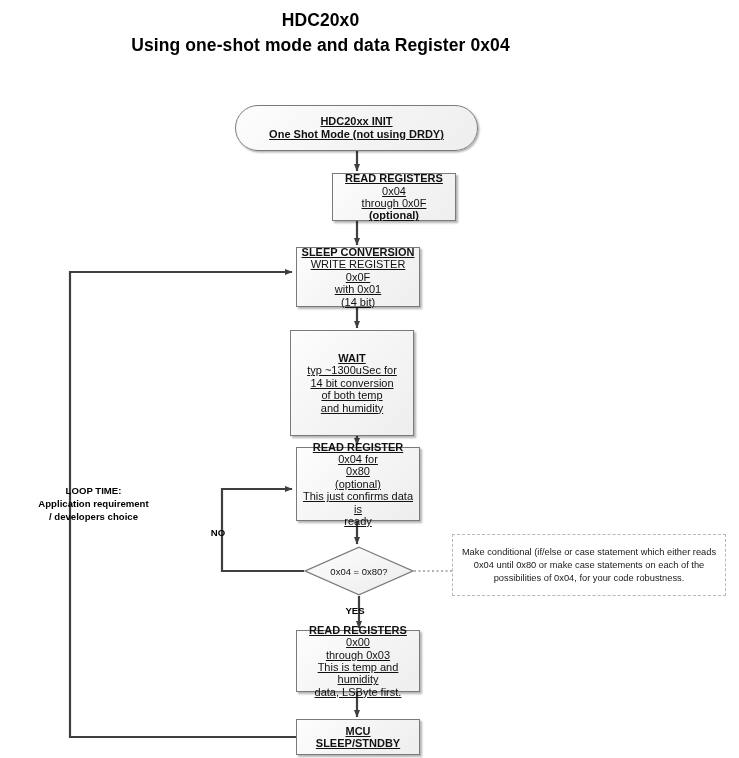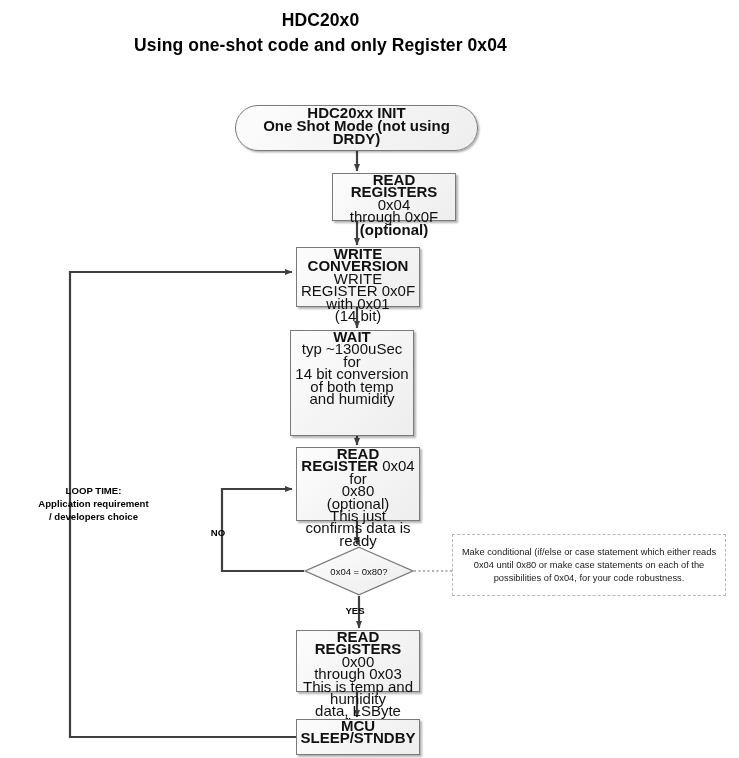--- a/index.html
+++ b/index.html
@@ -37,26 +37,27 @@
   #title div { white-space: nowrap; }
 
   
   .node {
     position: absolute;
     box-sizing: border-box;
     background: linear-gradient(135deg, #fdfdfd 0%, #f4f4f4 55%, #eeeeee 100%);
     border: 1px solid #7a7a7a;
     box-shadow: 1.5px 1.5px 2px rgba(0,0,0,0.30);
     display: flex;
-    align-items: flex-start;
+    align-items: center;
     justify-content: center;
     text-align: center;
-    font-size: 15px;
+    font-size: 11px;
     line-height: 12.4px;
     color: #111111;
+    text-decoration: underline;
   }
   .node .txt { width: 100%; padding: 0 3px; }
   .node b { font-weight: bold; }
 
   #node-init {
     left: 235px; top: 105px; width: 243px; height: 46px;
     border-radius: 23px;
     line-height: 13px;
   }
 
@@ -148,41 +149,41 @@
       <path d="M304,571 L222,571 L222,489 L292,489" marker-end="url(#arrow)"></path>
 
       <path d="M296,737 L70,737 L70,272 L292,272" marker-end="url(#arrow)"></path>
     </g>
 
     <line x1="414" y1="571" x2="452" y2="571" stroke="#9a9a9a" stroke-width="1.3" stroke-dasharray="2,2.5" fill="none"></line>
   </svg>
 
   <div id="title">
     <div>HDC20x0</div>
-    <div>Using one-shot code and only Register 0x04</div>
+    <div>Using one-shot mode and data Register 0x04</div>
   </div>
 
   <div class="node" id="node-init">
     <div class="txt">
       <div><b>HDC20xx INIT</b></div>
       <div><b>One Shot Mode (not using DRDY)</b></div>
     </div>
   </div>
 
   <div class="node" id="node-read-04-0f">
     <div class="txt">
       <div><b>READ REGISTERS</b><span> 0x04</span></div>
       <div>through 0x0F</div>
       <div><b>(optional)</b></div>
     </div>
   </div>
 
   <div class="node" id="node-start-conv">
     <div class="txt">
-      <div><b>WRITE CONVERSION</b></div>
+      <div><b>SLEEP CONVERSION</b></div>
       <div>WRITE REGISTER 0x0F</div>
       <div>with 0x01</div>
       <div>(14 bit)</div>
     </div>
   </div>
 
   <div class="node" id="node-wait">
     <div class="txt">
       <div><b>WAIT</b></div>
       <div>typ ~1300uSec for</div>

